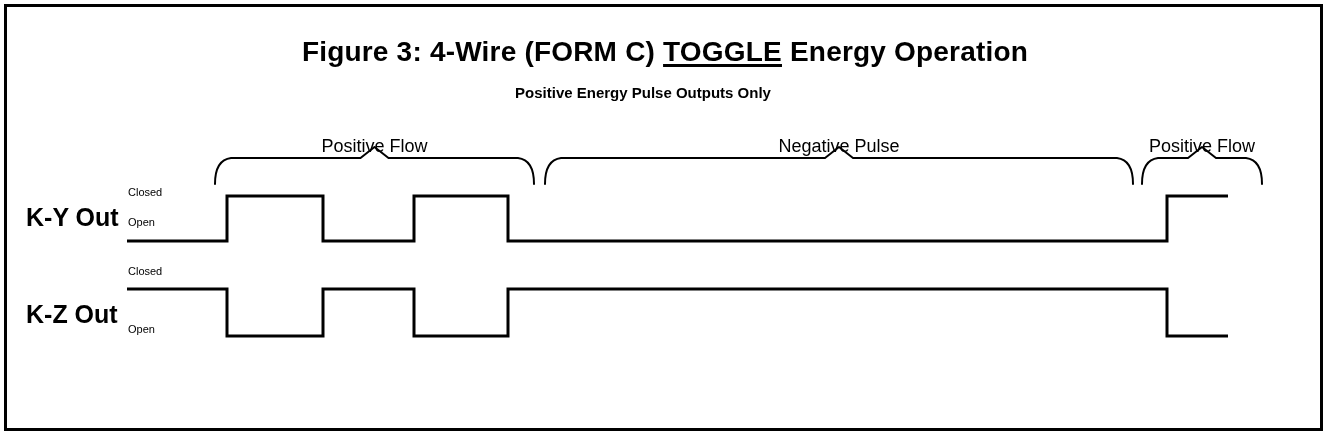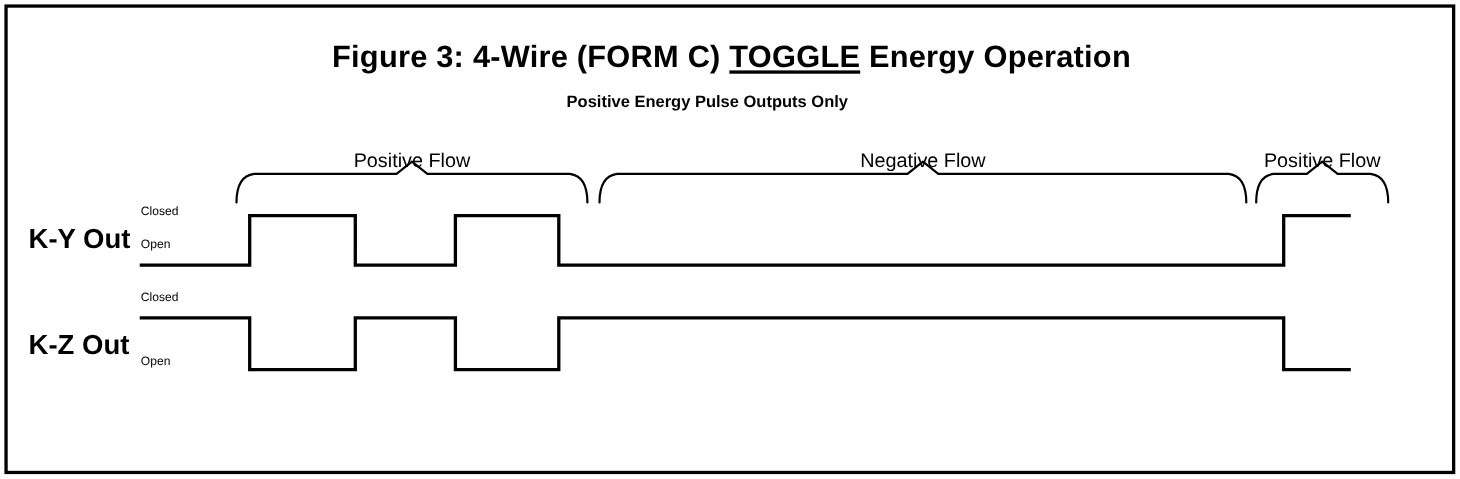--- a/index.html
+++ b/index.html
@@ -47,21 +47,21 @@
 </head>
 <body>
 
 <div class="frame"></div>
 
 <h1 class="title"><span>Figure 3: 4-Wire (FORM C) </span><span class="u">TOGGLE</span><span> Energy Operation</span></h1>
 
 <h2 class="subtitle">Positive Energy Pulse Outputs Only</h2>
 
 <div class="flow-label" style="left: 274.5px;">Positive Flow</div>
-<div class="flow-label" style="left: 739px;">Negative Flow</div>
+<div class="flow-label" style="left: 739px;">Negative Pulse</div>
 <div class="flow-label" style="left: 1102px;">Positive Flow</div>
 
 <div class="sig-name" style="top:205px;">K-Y Out</div>
 <div class="sig-name" style="top:302px;text-align:center;">K-Z Out</div>
 
 <div class="lvl" style="top:187px;">Closed</div>
 <div class="lvl" style="top:217px;">Open</div>
 <div class="lvl" style="top:266px;">Closed</div>
 <div class="lvl" style="top:324px;">Open</div>
 

